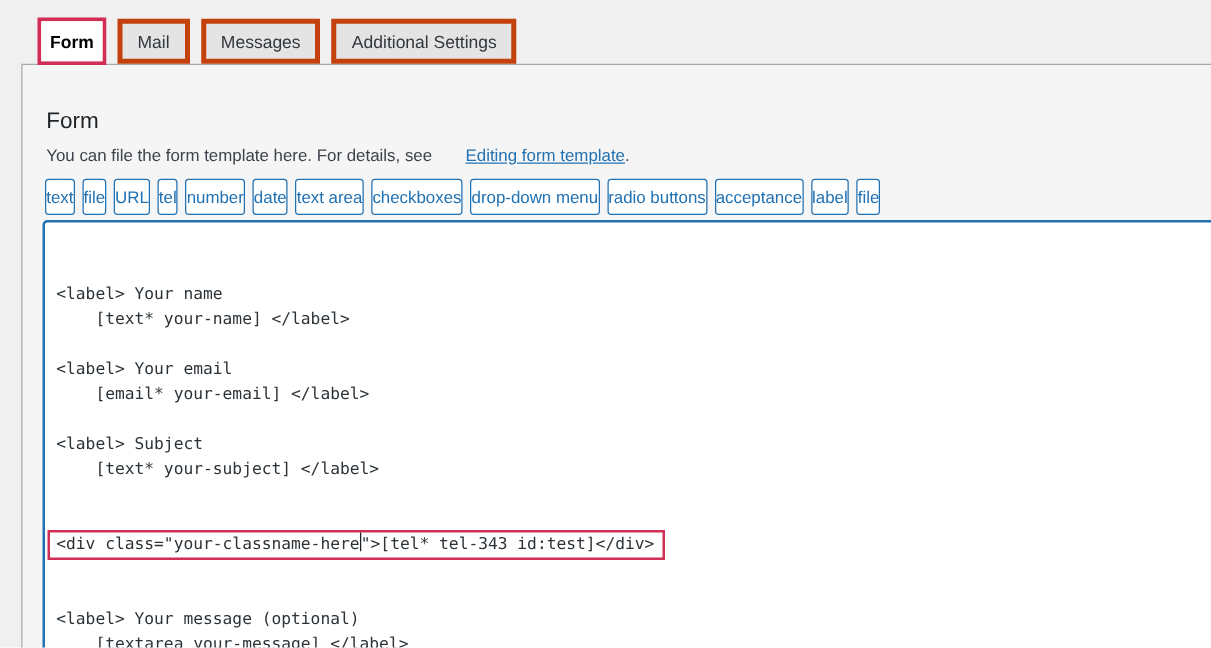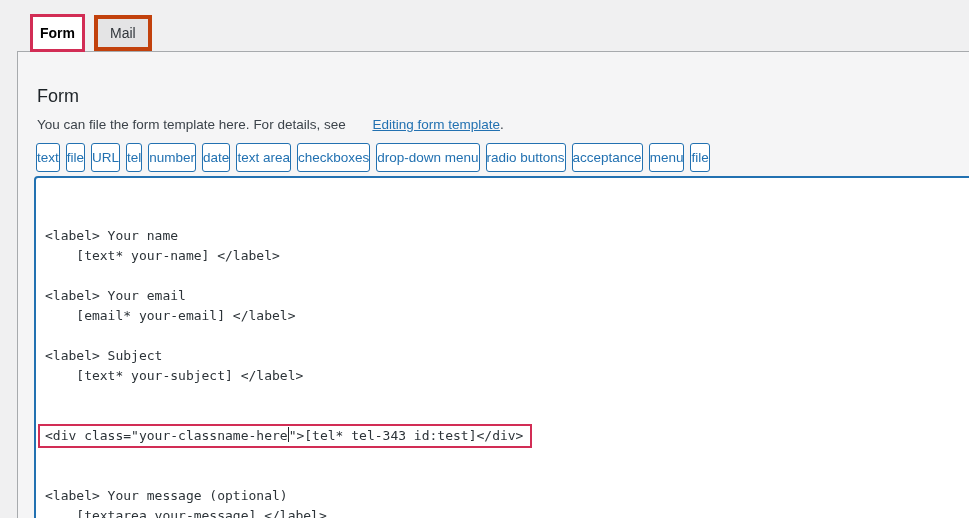--- a/index.html
+++ b/index.html
@@ -131,41 +131,43 @@
   }
 </style>
 </head>
 <body style="--red: #d22d55; --blue: #2271b1;">
 
 <div class="tabbar" id="tabbar">
     <div class="hl-frame">
       <div class="tab active">Form</div>
     </div>
     <div class="tab">Mail</div>
+    <div class="tab">Messages</div>
+    <div class="tab">Additional Settings</div>
   </div>
 
 <div class="panel">
 
   <h2 class="panel-title">Form</h2>
 
   <p class="panel-desc"><span>You can file the form template here. For details, see </span><a>Editing form template</a><span>.</span></p>
 
   <div class="tagbar" id="tagbar">
       <button class="tag-btn">text</button>
       <button class="tag-btn">file</button>
       <button class="tag-btn">URL</button>
       <button class="tag-btn">tel</button>
       <button class="tag-btn">number</button>
       <button class="tag-btn">date</button>
       <button class="tag-btn">text area</button>
       <button class="tag-btn">checkboxes</button>
       <button class="tag-btn">drop-down menu</button>
       <button class="tag-btn">radio buttons</button>
       <button class="tag-btn">acceptance</button>
-      <button class="tag-btn">menu</button>
+      <button class="tag-btn">label</button>
       <button class="tag-btn">file</button>
     </div>
 
   <div class="editor">
     <div class="code">
       <pre>&lt;label&gt; Your name
     [text* your-name] &lt;/label&gt;
 
 &lt;label&gt; Your email
     [email* your-email] &lt;/label&gt;

